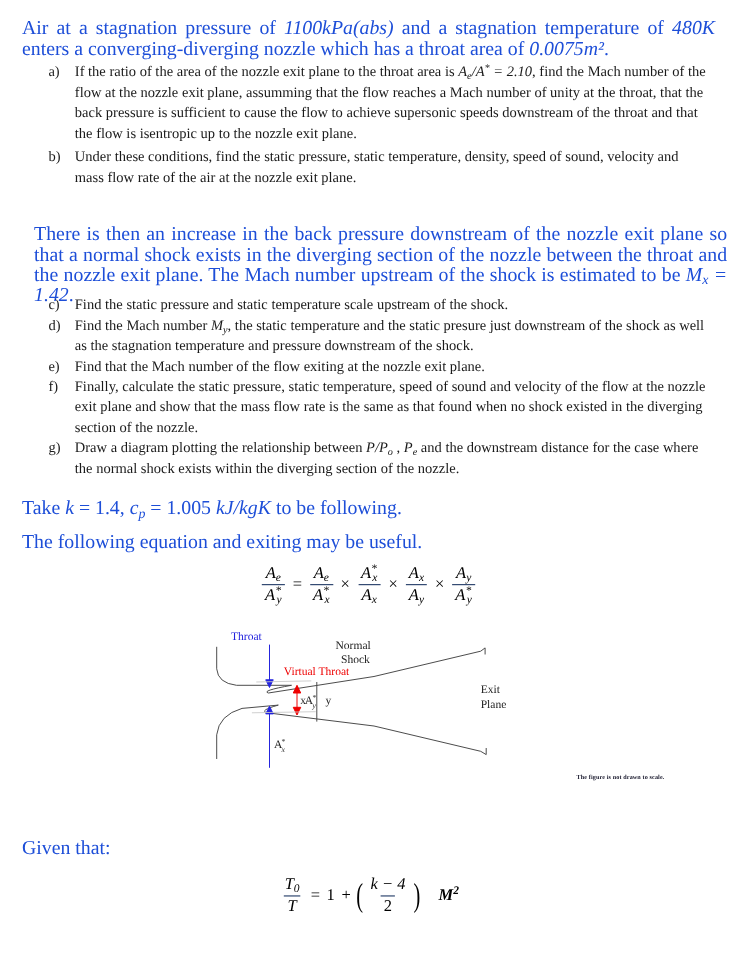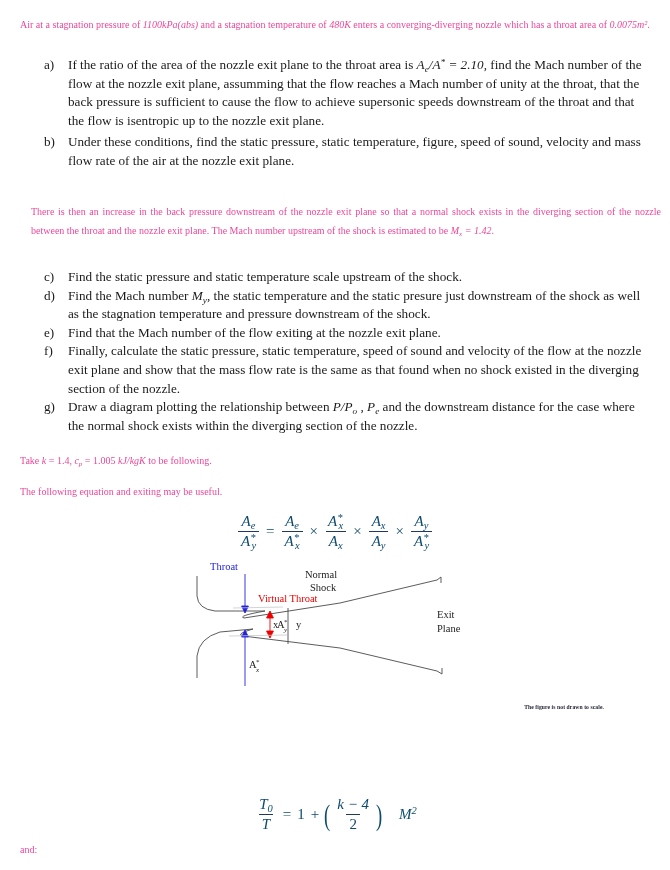--- a/index.html
+++ b/index.html
@@ -19,24 +19,24 @@
     position: relative;
     width: 670px;
     height: 870px;
     padding: 0;
     box-sizing: border-box;
   }
 
   
   .para {
     position: absolute;
-    font-size: 10px;
+    font-size: 18px;
     line-height: 18.6px;
     text-align: left;
-    color: #ec4899;
+    color: #1d4ed8;
   }
   .para.justified { text-align: justify; text-align-last: left; }
 
   
   .items {
     position: absolute;
     left: 44px;
     width: 600px;
   }
   .item {
@@ -69,21 +69,21 @@
     left: 0;
     text-align: center;
     color: #1f3864;
     font-family: "Liberation Serif", "DejaVu Serif", serif;
   }
   .eqrow {
     display: inline-flex;
     align-items: center;
     justify-content: center;
     font-size: 15px;
-    color: #0c4a6e;
+    color: #000000;
   }
   .frac {
     display: inline-flex;
     flex-direction: column;
     align-items: center;
     vertical-align: middle;
     margin: 0 3px;
     font-style: italic;
   }
   .frac .num {
@@ -103,21 +103,21 @@
     font-style: normal;
     line-height: 0.72;
     transform: scaleX(0.62);
     margin: 0 -1px;
   }
 
   
   .figure {
     position: absolute;
     left: 165px;
-    top: 556px;
+    top: 568px;
     width: 360px;
     height: 145px;
   }
   .figure svg { display: block; }
   .fignote {
     position: absolute;
     right: 66px;
     top: 704px;
     font-size: 5.6px;
     font-weight: bold;
@@ -140,21 +140,21 @@
 
   <div class="items" style="top:56px;">
 
     <div class="item">
       <div class="item-marker">a)</div>
       <div class="item-text"><span>If the ratio of the area of the nozzle exit plane to the throat area is </span><span class="mit"><span class="mi">A</span><sub class="mi">e</sub>/<span class="mi">A</span><sup>*</sup> = 2.10</span><span>, find the Mach number of the flow at the nozzle exit plane, assumming that the flow reaches a Mach number of unity at the throat, that the back pressure is sufficient to cause the flow to achieve supersonic speeds downstream of the throat and that the flow is isentropic up to the nozzle exit plane.</span></div>
     </div>
 
     <div class="item" style="margin-top:3px;">
       <div class="item-marker">b)</div>
-      <div class="item-text">Under these conditions, find the static pressure, static temperature, figure, speed of sound, velocity and mass flow rate of the air at the nozzle exit plane.</div>
+      <div class="item-text">Under these conditions, find the static pressure, static temperature, density, speed of sound, velocity and mass flow rate of the air at the nozzle exit plane.</div>
     </div>
 
   </div>
 
   <div class="para justified" style="left:3px; top:203px; width:630px;margin-left:28px;">
     <span>There is then an increase in the back pressure downstream of the nozzle exit plane so that a normal shock exists in the diverging section of the nozzle between the throat and the nozzle exit plane. The Mach number upstream of the shock is estimated to be </span><span class="mit"><span class="mi">M</span><sub class="mi">x</sub> = 1.42</span><span>.</span>
   </div>
 
   <div class="items" style="top:268px;">
 
@@ -285,35 +285,35 @@
         <text x="91" y="108" class="txt-dark" font-family="Liberation Serif, serif" font-size="7">*</text>
         <text x="91" y="116" class="txt-dark" font-family="Liberation Serif, serif" font-size="7" font-style="italic">x</text>
       </g>
 
     </svg>
   </div>
 
   <div class="fignote">The figure is not drawn to scale.</div>
 
 
+  <div class="para" style="left:20px; top:761px; width:630px;">Given that:</div>
 
   <div class="eq-wrap" style="top:795px;">
     <span class="eqrow">
       <span class="frac">
         <span class="num"><span class="mi">T</span><sub>0</sub></span>
         <span class="den"><span class="mi">T</span></span>
       </span>
       <span class="op">=</span>
       <span class="op" style="margin:0 2px;">1</span>
       <span class="op">+</span>
       <span class="paren">(</span>
       <span class="frac">
         <span class="num">k − 4</span>
         <span class="den" style="font-style:normal;">2</span>
       </span>
       <span class="paren">)</span>
-      <span class="mit" style="margin-left:16px;"><span class="mi">M</span><sup>2</sup></span>
+      <span class="mit" style="margin-left:16px;font-weight:bold;"><span class="mi">M</span><sup>2</sup></span>
     </span>
   </div>
 
-  <div class="para" style="left:20px; top:841px; width:630px;">and:</div>
 
 </div>
 
 </body></html>

